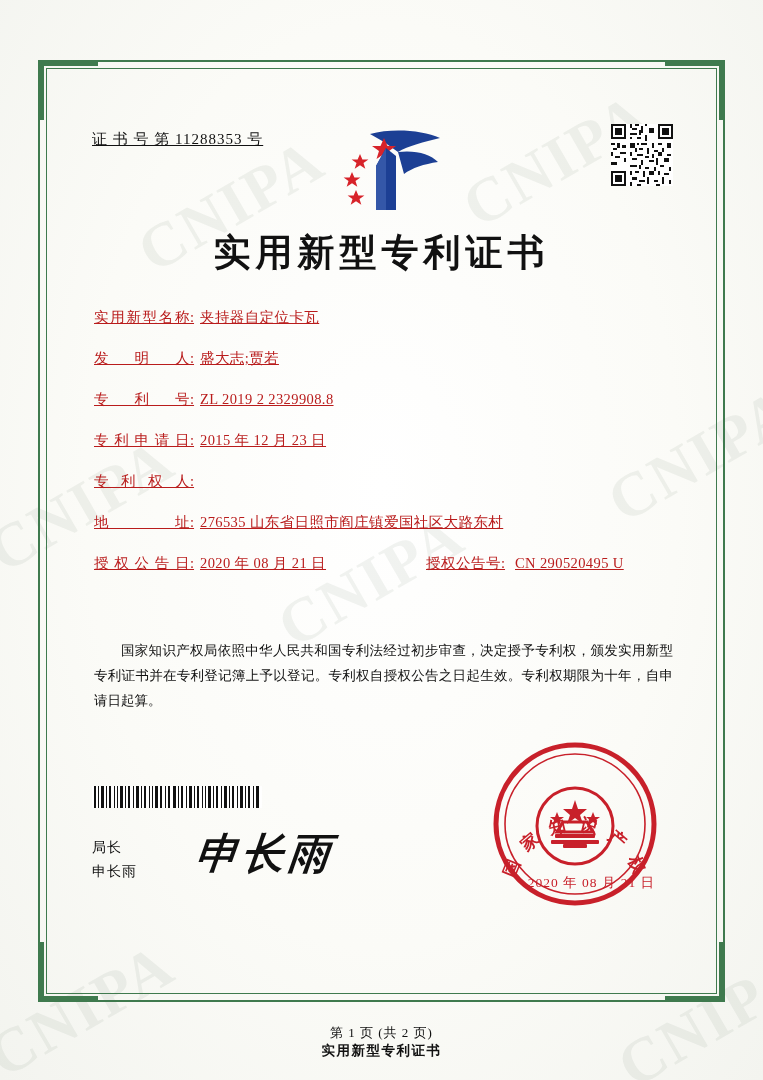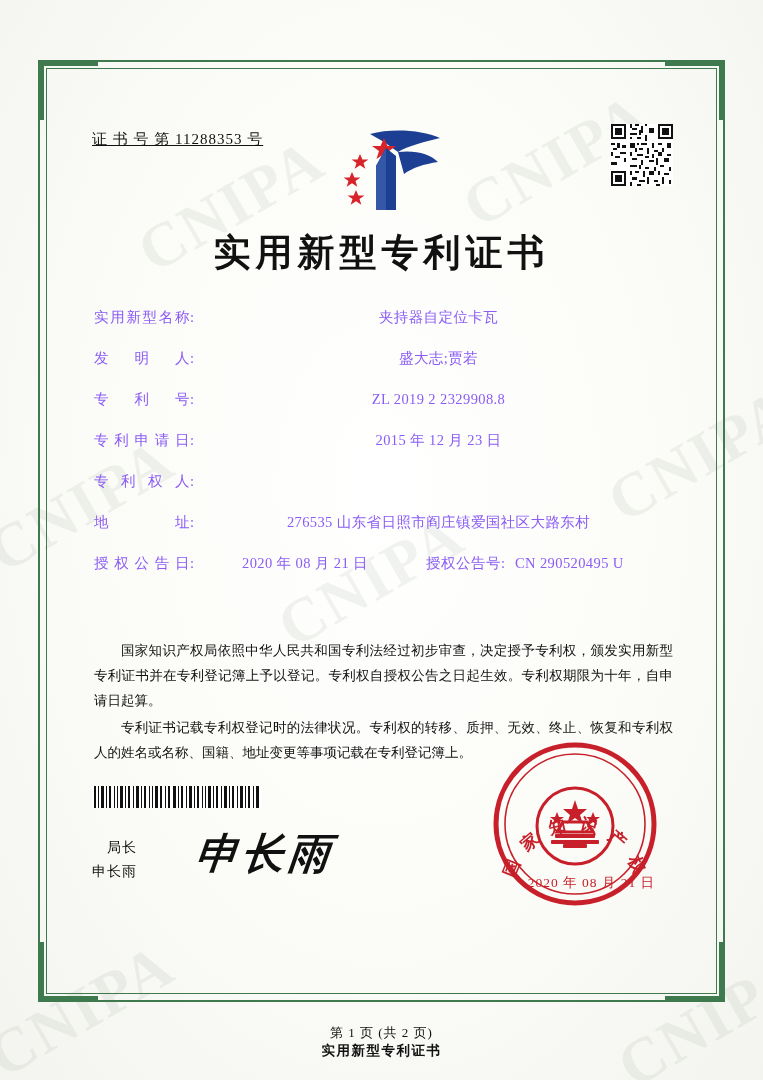--- a/index.html
+++ b/index.html
@@ -128,36 +128,36 @@
     position: absolute;
     left: 48px;
     right: 40px;
     top: 240px;
   }
   .field-row {
     display: flex;
     align-items: baseline;
     margin-bottom: 22px;
     font-size: 14.5px;
-    color: #8b5cf6;
+    color: #b91c1c;
+    text-decoration: underline;
   }
   .field-label {
     width: 96px;
     flex: 0 0 96px;
     letter-spacing: 0.5px;
     text-align: justify;
     text-align-last: justify;
   }
   .field-colon {
     flex: 0 0 10px;
   }
   .field-value {
     flex: 1 1 auto;
     letter-spacing: 0.4px;
-    text-align: center;
   }
   .field-row.split .field-value {
     flex: 0 0 auto;
     min-width: 210px;
   }
   .field-sub-label {
     flex: 0 0 auto;
     margin-left: 16px;
     letter-spacing: 0.5px;
   }
@@ -191,21 +191,20 @@
   }
 
   .sign-block {
     position: absolute;
     left: 46px;
     bottom: 110px;
     font-size: 14px;
     line-height: 24px;
     letter-spacing: 1px;
     color: #111;
-    text-align: right;
   }
   .signature-script {
     position: absolute;
     left: 150px;
     bottom: 112px;
     font-size: 42px;
     font-family: "DejaVu Serif", serif;
     font-style: italic;
     font-weight: bold;
     color: #111;
@@ -412,21 +411,20 @@
         <span class="field-colon">:</span>
         <span class="field-value">2020 年 08 月 21 日</span>
         <span class="field-sub-label">授权公告号</span>
         <span class="field-colon">:</span>
         <span class="field-sub-value">CN 290520495 U</span>
       </div>
     </div>
 
     <div class="paragraphs">
       <p>国家知识产权局依照中华人民共和国专利法经过初步审查，决定授予专利权，颁发实用新型专利证书并在专利登记簿上予以登记。专利权自授权公告之日起生效。专利权期限为十年，自申请日起算。</p>
-      <p>专利证书记载专利权登记时的法律状况。专利权的转移、质押、无效、终止、恢复和专利权人的姓名或名称、国籍、地址变更等事项记载在专利登记簿上。</p>
     </div>
 
     <div class="barcode">
       <svg viewBox="0 0 170 22" width="170" height="22" shape-rendering="crispEdges">
         <rect width="170" height="22" fill="#ffffff"></rect>
         <g fill="#111111">
           <rect x="2" y="0" width="2" height="22"></rect>
             <rect x="6" y="0" width="1" height="22"></rect>
           <rect x="9" y="0" width="3" height="22"></rect>
             <rect x="14" y="0" width="1" height="22"></rect>

